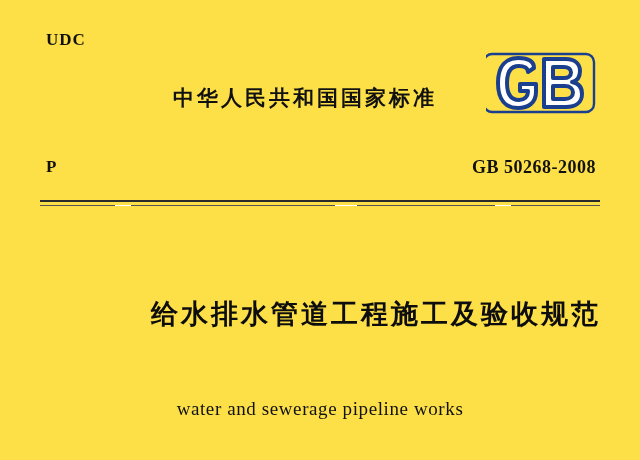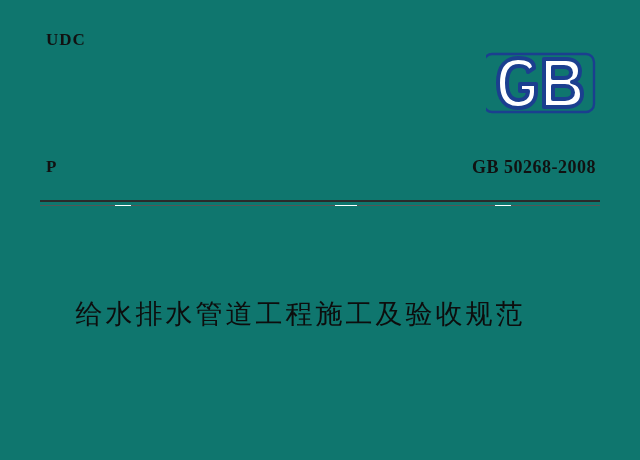--- a/index.html
+++ b/index.html
@@ -12,21 +12,21 @@
     height: 460px;
     overflow: hidden;
     font-family: "Liberation Serif", serif;
     color: #1a1a1a;
     position: relative;
   }
   .page {
     position: relative;
     width: 640px;
     height: 460px;
-    background: #0f766e;
+    background: #fde047;
   }
 
   
   .udc {
     position: absolute;
     left: 46px;
     top: 30px;
     font-family: "Liberation Serif", serif;
     font-size: 17px;
     font-weight: bold;
@@ -108,24 +108,24 @@
   .rule-bottom .gapA { left: 75px; width: 16px; }
   .rule-bottom .gapB { left: 295px; width: 22px; }
   .rule-bottom .gapC { left: 455px; width: 16px; }
 
   
   .title-cn {
     position: absolute;
     left: 0;
     top: 296px;
     width: 601px;
-    text-align: center;
+    text-align: right;
     font-family: "DejaVu Sans", sans-serif;
     font-size: 27px;
-    font-weight: normal;
+    font-weight: bold;
     letter-spacing: 3px;
     color: #0d0d0d;
   }
   .title-en1 {
     position: absolute;
     left: 0;
     top: 360px;
     width: 640px;
     text-align: center;
     font-family: "Liberation Serif", serif;
@@ -145,20 +145,21 @@
     color: #111;
   }
 </style>
 </head>
 <body>
 
 <div class="page">
 
   <div class="udc">UDC</div>
 
+  <div class="national-standard">中华人民共和国国家标准</div>
 
   <div class="gb-logo">
     <svg width="112" height="78" viewBox="0 0 112 78" xmlns="http://www.w3.org/2000/svg">
       <g fill="none" stroke="#1b3f8f" stroke-width="3.2">
 
         <path d="M6 10 H100 A8 8 0 0 1 108 18 V60 A8 8 0 0 1 100 68 H6 A8 8 0 0 1 -2 60 V18 A8 8 0 0 1 6 10 Z" stroke="#1b3f8f" stroke-width="2.4"></path>
       </g>
 
       <g fill="#ffffff" stroke="#1b3f8f" stroke-width="4" stroke-linejoin="round">
         <path d="M48 24 C48 16 40 14 32 14 C20 14 12 22 12 39 C12 56 20 64 32 64 C42 64 50 59 50 48 L50 40 L34 40 L34 47 L42 47 C42 53 38 56 33 56 C25 56 21 50 21 39 C21 28 25 22 33 22 C38 22 42 24 42 28 Z"></path>
@@ -174,14 +175,15 @@
   <div class="std-number">GB 50268-2008</div>
 
   <div class="rule-top"></div>
   <div class="rule-bottom">
     <span class="gapA"></span>
     <span class="gapB"></span>
     <span class="gapC"></span>
   </div>
 
   <div class="title-cn">给水排水管道工程施工及验收规范</div>
+  <div class="title-en2">water and sewerage pipeline works</div>
 
 </div>
 
 </body></html>

